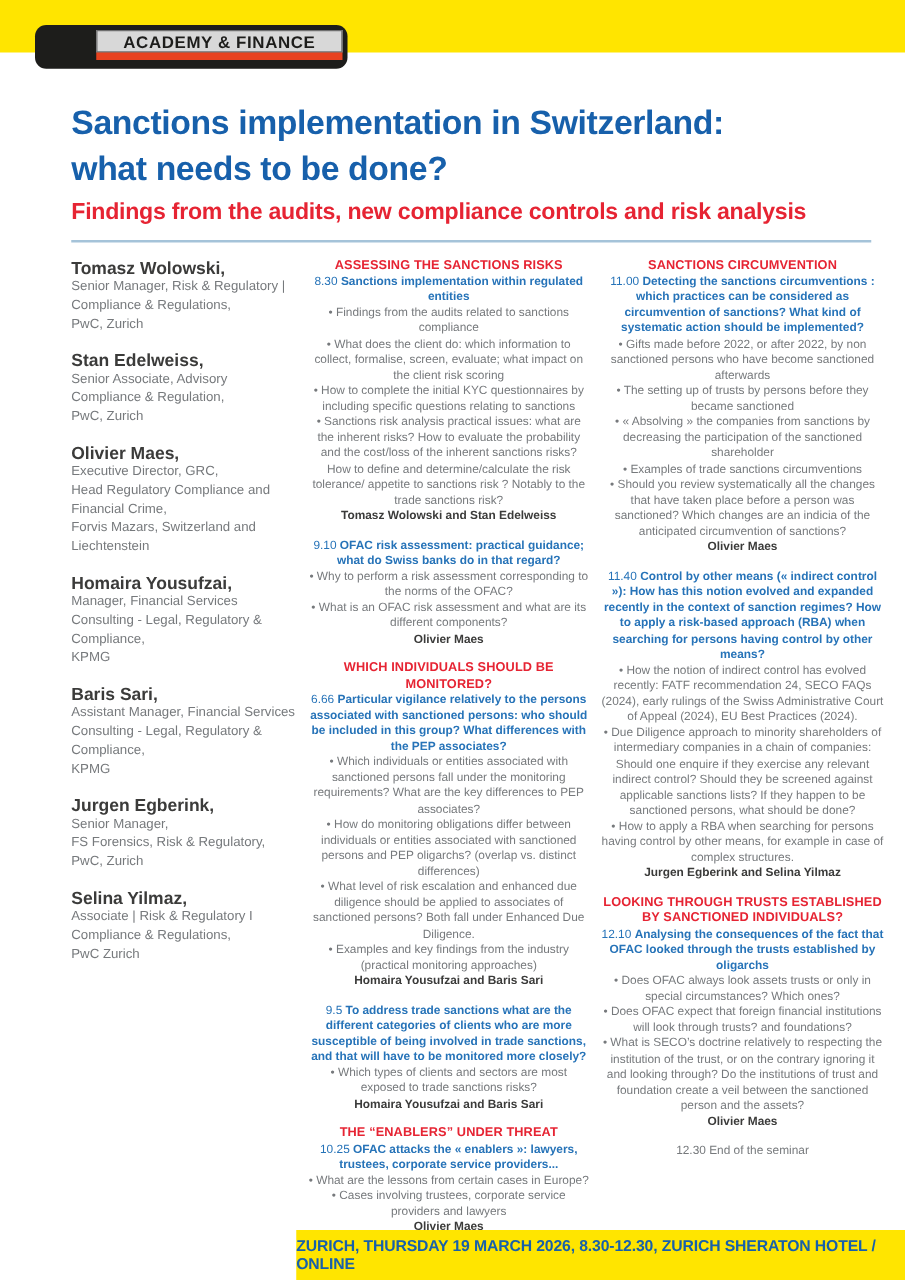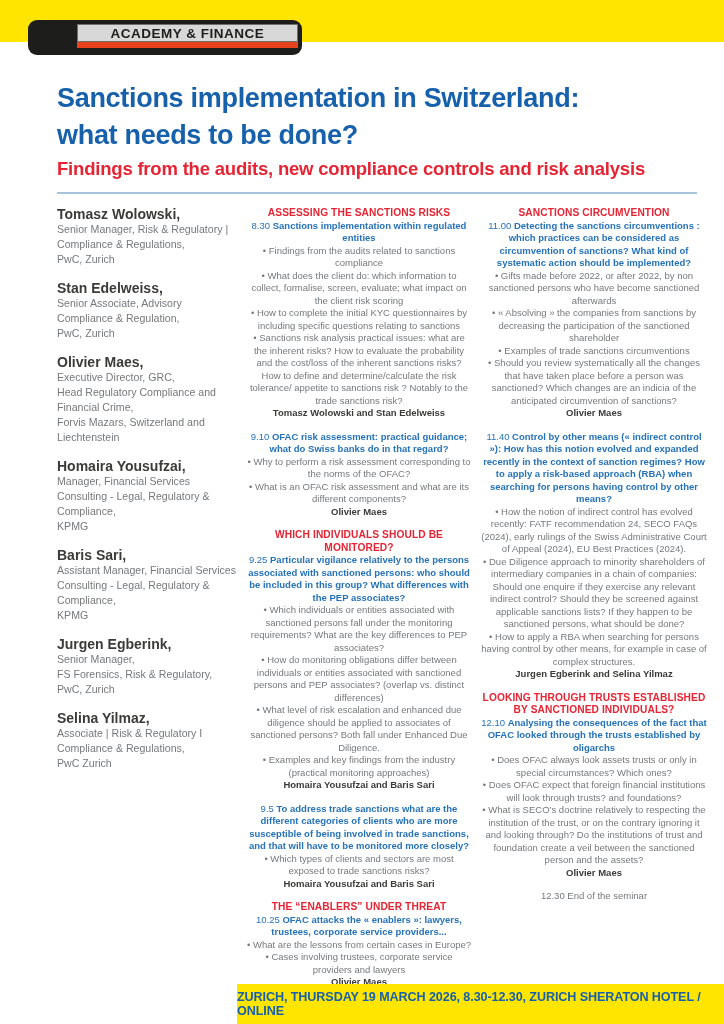--- a/index.html
+++ b/index.html
@@ -4,21 +4,21 @@
 <style>
   html,body{margin:0;padding:0;background:#888;}
   #page{
     position:relative;width:724px;height:1024px;background:#ffffff;
     font-family:"Liberation Sans","DejaVu Sans",sans-serif;overflow:hidden;
     margin:0 auto;
   }
   
   #top-bar{position:absolute;left:0;top:0;width:724px;height:42px;background:#FFE500;}
   
-  #logo{position:absolute;left:28px;top:20px;width:274px;height:35px;background:#1d1d1b;border-radius:9px;}
+  #logo{position:absolute;left:28px;top:20px;width:250px;height:35px;background:#1d1d1b;border-radius:9px;}
   #logo .label{position:absolute;left:49px;top:4px;right:4px;height:18px;background:#d8d8d8;
     display:flex;align-items:center;justify-content:center;color:#1d1d1b;font-weight:bold;
     font-size:13.5px;letter-spacing:.5px;border:1px solid #6f6f6f;box-sizing:border-box;}
   #logo .stripe{position:absolute;left:49px;top:22px;right:4px;height:6px;background:#E8421F;}
   
   #page-title{position:absolute;left:57px;top:80px;width:660px;margin:0;
     color:#1760AB;font-size:27px;font-weight:bold;line-height:37px;letter-spacing:-.3px;}
   #page-subtitle{position:absolute;left:57px;top:157px;width:660px;margin:0;
     color:#E62433;font-size:18.5px;font-weight:bold;line-height:24px;letter-spacing:-.2px;}
   #divider{position:absolute;left:57px;top:192px;width:640px;height:2px;background:#A5C3D9;}
@@ -124,23 +124,23 @@
         <p class="speakers-line">Tomasz Wolowski and Stan Edelweiss</p>
       </div>
       <div class="session">
         <p class="session-title"><span class="time">9.10 </span><span>OFAC risk assessment: practical guidance; what do Swiss banks do in that regard?</span></p>
         <p class="bullet">• Why to perform a risk assessment corresponding to the norms of the OFAC?</p>
         <p class="bullet">• What is an OFAC risk assessment and what are its different components?</p>
         <p class="speakers-line">Olivier Maes</p>
       </div>
       <p class="sec-heading">WHICH INDIVIDUALS SHOULD BE MONITORED?</p>
       <div class="session">
-        <p class="session-title"><span class="time">9.25 </span><span>Particular vigilance relatively to the persons associated with sanctioned persons: who should be included in this group? What differences with the PEP associates?</span></p>
+        <p class="session-title"><span class="time">6.66 </span><span>Particular vigilance relatively to the persons associated with sanctioned persons: who should be included in this group? What differences with the PEP associates?</span></p>
         <p class="bullet">• Which individuals or entities associated with sanctioned persons fall under the monitoring requirements? What are the key differences to PEP associates?</p>
-        <p class="bullet">• How do monitoring obligations differ between individuals or entities associated with sanctioned persons and PEP associates? (overlap vs. distinct differences)</p>
+        <p class="bullet">• How do monitoring obligations differ between individuals or entities associated with sanctioned persons and PEP oligarchs? (overlap vs. distinct differences)</p>
         <p class="bullet">• What level of risk escalation and enhanced due diligence should be applied to associates of sanctioned persons? Both fall under Enhanced Due Diligence.</p>
         <p class="bullet">• Examples and key findings from the industry (practical monitoring approaches)</p>
         <p class="speakers-line">Homaira Yousufzai and Baris Sari</p>
       </div>
       <div class="session">
         <p class="session-title"><span class="time">9.5 </span><span>To address trade sanctions what are the different categories of clients who are more susceptible of being involved in trade sanctions, and that will have to be monitored more closely?</span></p>
         <p class="bullet">• Which types of clients and sectors are most exposed to trade sanctions risks?</p>
         <p class="speakers-line">Homaira Yousufzai and Baris Sari</p>
       </div>
       <p class="sec-heading">THE “ENABLERS” UNDER THREAT</p>
@@ -150,20 +150,21 @@
         <p class="bullet">• Cases involving trustees, corporate service providers and lawyers</p>
         <p class="speakers-line">Olivier Maes</p>
       </div>
     </div>
 
   <div id="program-right" class="col prog">
       <p class="sec-heading">SANCTIONS CIRCUMVENTION</p>
       <div class="session">
         <p class="session-title"><span class="time">11.00 </span><span>Detecting the sanctions circumventions : which practices can be considered as circumvention of sanctions? What kind of systematic action should be implemented?</span></p>
         <p class="bullet">• Gifts made before 2022, or after 2022, by non sanctioned persons who have become sanctioned afterwards</p>
+        <p class="bullet">• The setting up of trusts by persons before they became sanctioned</p>
         <p class="bullet">• « Absolving » the companies from sanctions by decreasing the participation of the sanctioned shareholder</p>
         <p class="bullet">• Examples of trade sanctions circumventions</p>
         <p class="bullet">• Should you review systematically all the changes that have taken place before a person was sanctioned? Which changes are an indicia of the anticipated circumvention of sanctions?</p>
         <p class="speakers-line">Olivier Maes</p>
       </div>
       <div class="session">
         <p class="session-title"><span class="time">11.40 </span><span>Control by other means (« indirect control »): How has this notion evolved and expanded recently in the context of sanction regimes? How to apply a risk-based approach (RBA) when searching for persons having control by other means?</span></p>
         <p class="bullet">• How the notion of indirect control has evolved recently: FATF recommendation 24, SECO FAQs (2024), early rulings of the Swiss Administrative Court of Appeal (2024), EU Best Practices (2024).</p>
         <p class="bullet">• Due Diligence approach to minority shareholders of intermediary companies in a chain of companies: Should one enquire if they exercise any relevant indirect control? Should they be screened against applicable sanctions lists? If they happen to be sanctioned persons, what should be done?</p>
         <p class="bullet">• How to apply a RBA when searching for persons having control by other means, for example in case of complex structures.</p>

